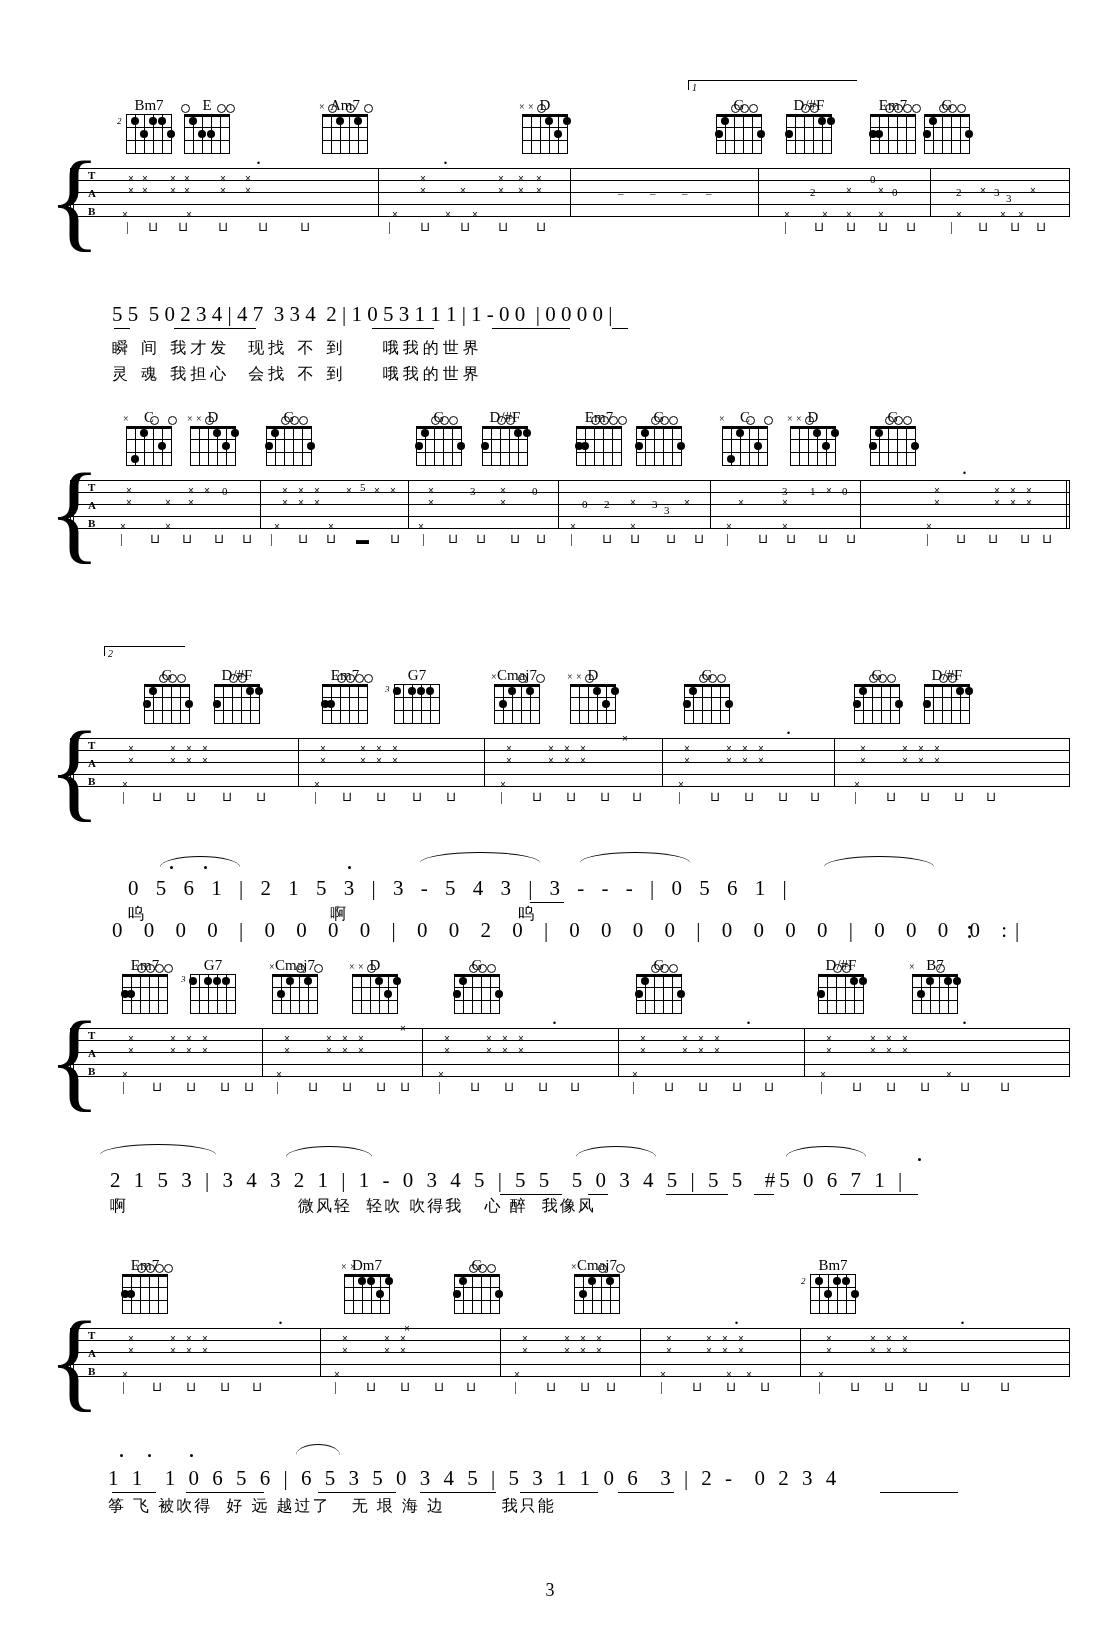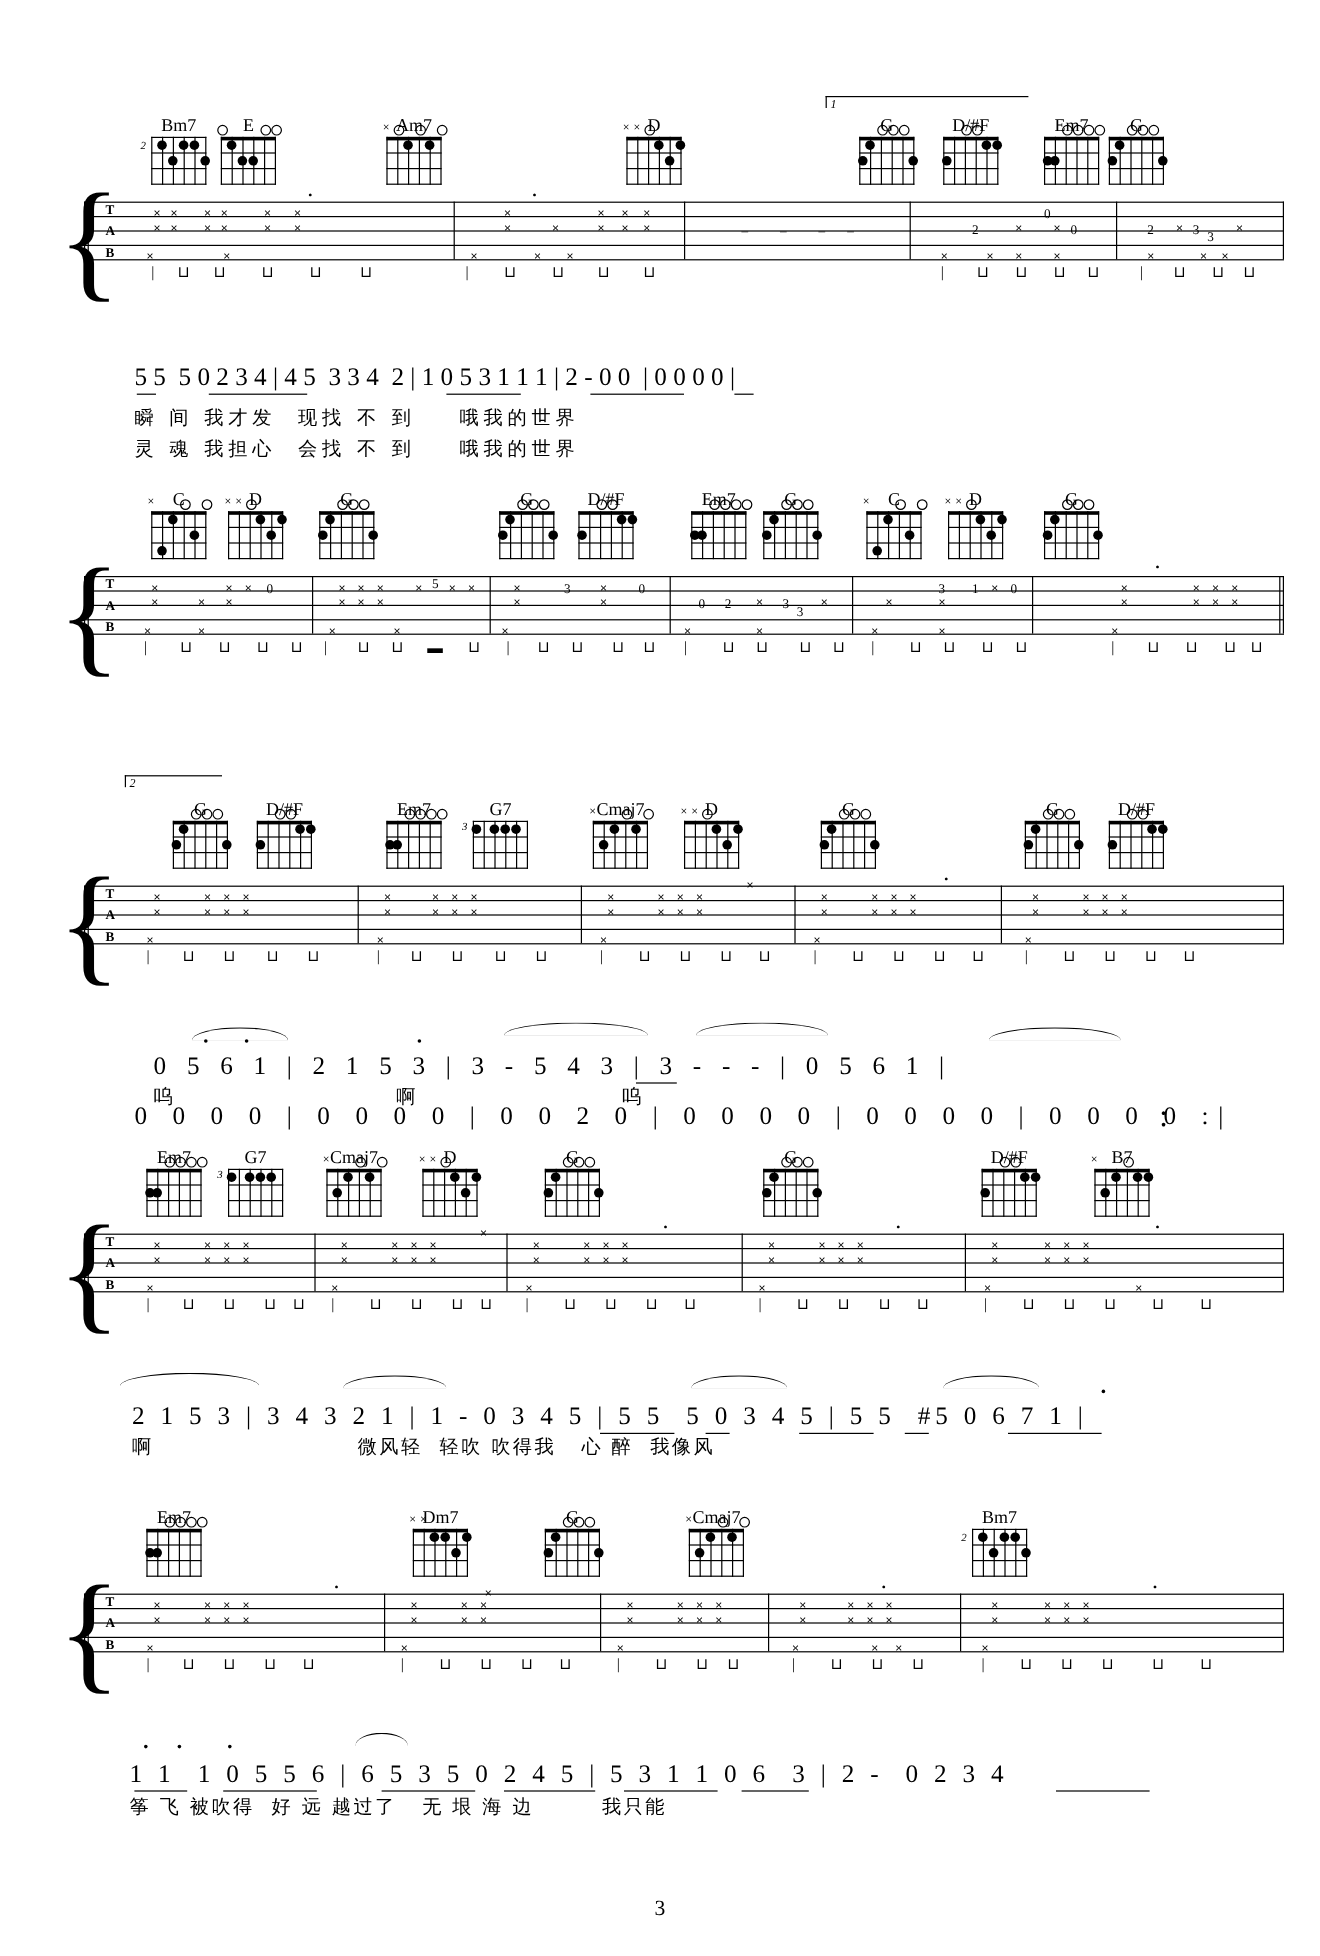--- a/index.html
+++ b/index.html
@@ -319,21 +319,21 @@
     <div class="strum" style="left:808px;top:52px;">⊔</div>
     <div class="strum" style="left:836px;top:52px;">⊔</div>
     <div class="strum" style="left:880px;top:52px;">|</div>
     <div class="strum" style="left:908px;top:52px;">⊔</div>
     <div class="strum" style="left:940px;top:52px;">⊔</div>
     <div class="strum" style="left:966px;top:52px;">⊔</div>
   </div>
 
   <div class="brace" style="left:48px;top:150px;">{</div>
 
-  <div class="jp" style="left:112px;top:302px;">5 5  5 0 2 3 4 | 4 5  3 3 4  2 | 1 0 5 3 1 1 1 | 2 - 0 0  | 0 0 0 0 |</div>
+  <div class="jp" style="left:112px;top:302px;">5 5  5 0 2 3 4 | 4 7  3 3 4  2 | 1 0 5 3 1 1 1 | 1 - 0 0  | 0 0 0 0 |</div>
   <div class="ubar" style="left:114px;top:328px;width:16px;"></div>
   <div class="ubar" style="left:174px;top:328px;width:82px;"></div>
   <div class="ubar" style="left:372px;top:328px;width:62px;"></div>
   <div class="ubar" style="left:492px;top:328px;width:78px;"></div>
   <div class="ubar" style="left:612px;top:328px;width:16px;"></div>
 
   <div class="lyr" style="left:112px;top:338px;letter-spacing:4px;">瞬 间 我才发  现找 不 到    哦我的世界</div>
   <div class="lyr" style="left:112px;top:364px;letter-spacing:4px;">灵 魂 我担心  会找 不 到    哦我的世界</div>
 </div>
 
@@ -1477,21 +1477,21 @@
     <div class="strum" style="left:748px;top:52px;">|</div>
     <div class="strum" style="left:780px;top:52px;">⊔</div>
     <div class="strum" style="left:814px;top:52px;">⊔</div>
     <div class="strum" style="left:848px;top:52px;">⊔</div>
     <div class="strum" style="left:890px;top:52px;">⊔</div>
     <div class="strum" style="left:930px;top:52px;">⊔</div>
   </div>
 
   <div class="brace" style="left:48px;top:80px;">{</div>
 
-  <div class="jp" style="left:108px;top:236px;letter-spacing:4px;">1 1  1 0 5 5 6 | 6 5 3 5 0 2 4 5 | 5 3 1 1 0 6  3 | 2 -  0 2 3 4</div>
+  <div class="jp" style="left:108px;top:236px;letter-spacing:4px;">1 1  1 0 6 5 6 | 6 5 3 5 0 3 4 5 | 5 3 1 1 0 6  3 | 2 -  0 2 3 4</div>
   <div class="dotu" style="left:120px;top:224px;"></div>
   <div class="dotu" style="left:148px;top:224px;"></div>
   <div class="dotu" style="left:190px;top:224px;"></div>
   <div class="ubar" style="left:112px;top:262px;width:44px;"></div>
   <div class="ubar" style="left:186px;top:262px;width:78px;"></div>
   <div class="ubar" style="left:318px;top:262px;width:78px;"></div>
   <div class="ubar" style="left:420px;top:262px;width:76px;"></div>
   <div class="ubar" style="left:520px;top:262px;width:78px;"></div>
   <div class="ubar" style="left:618px;top:262px;width:56px;"></div>
   <div class="ubar" style="left:880px;top:262px;width:78px;"></div>

